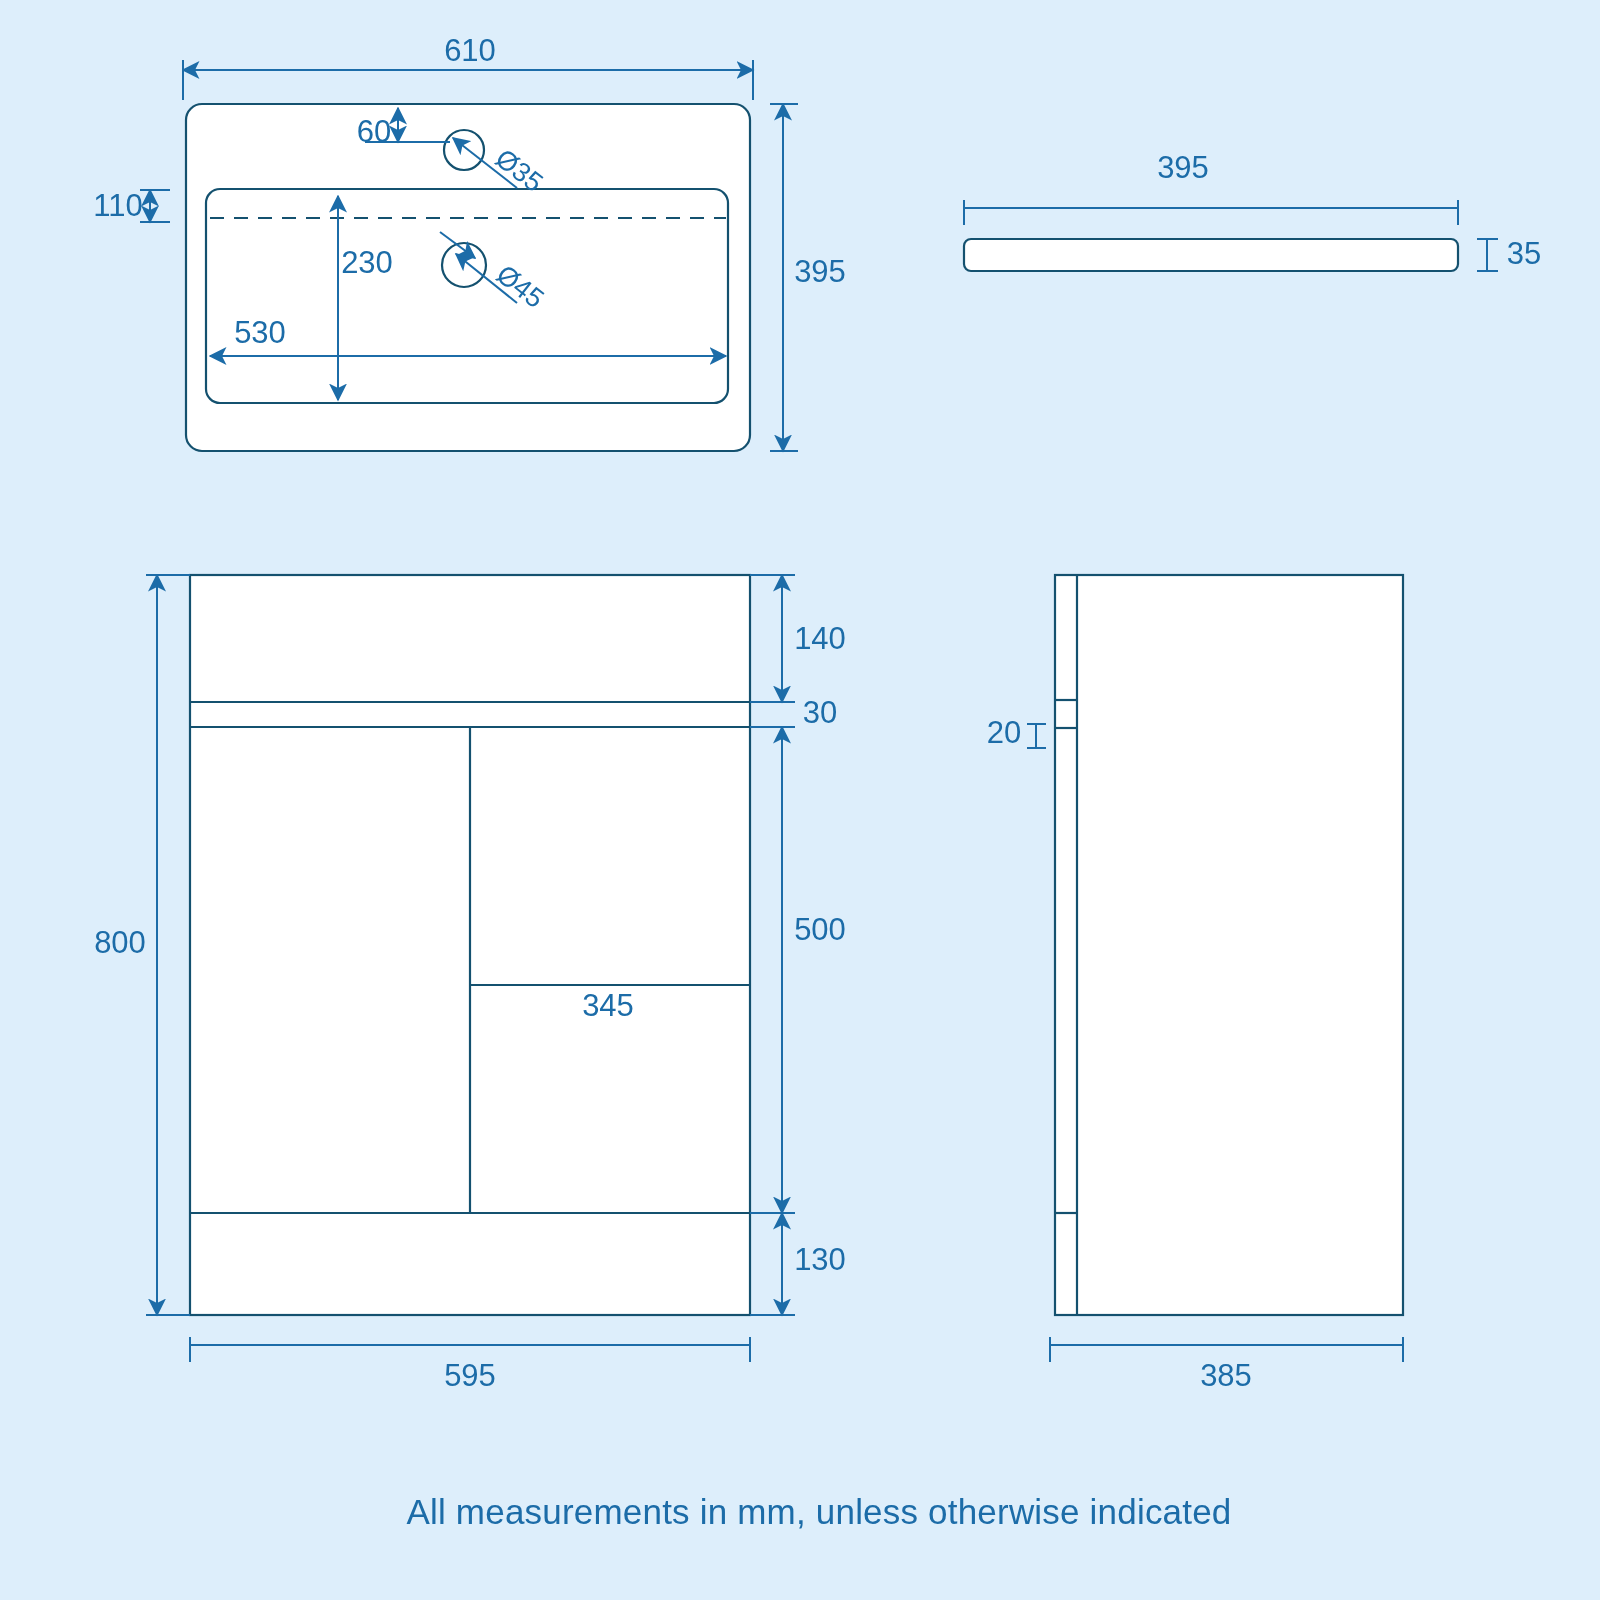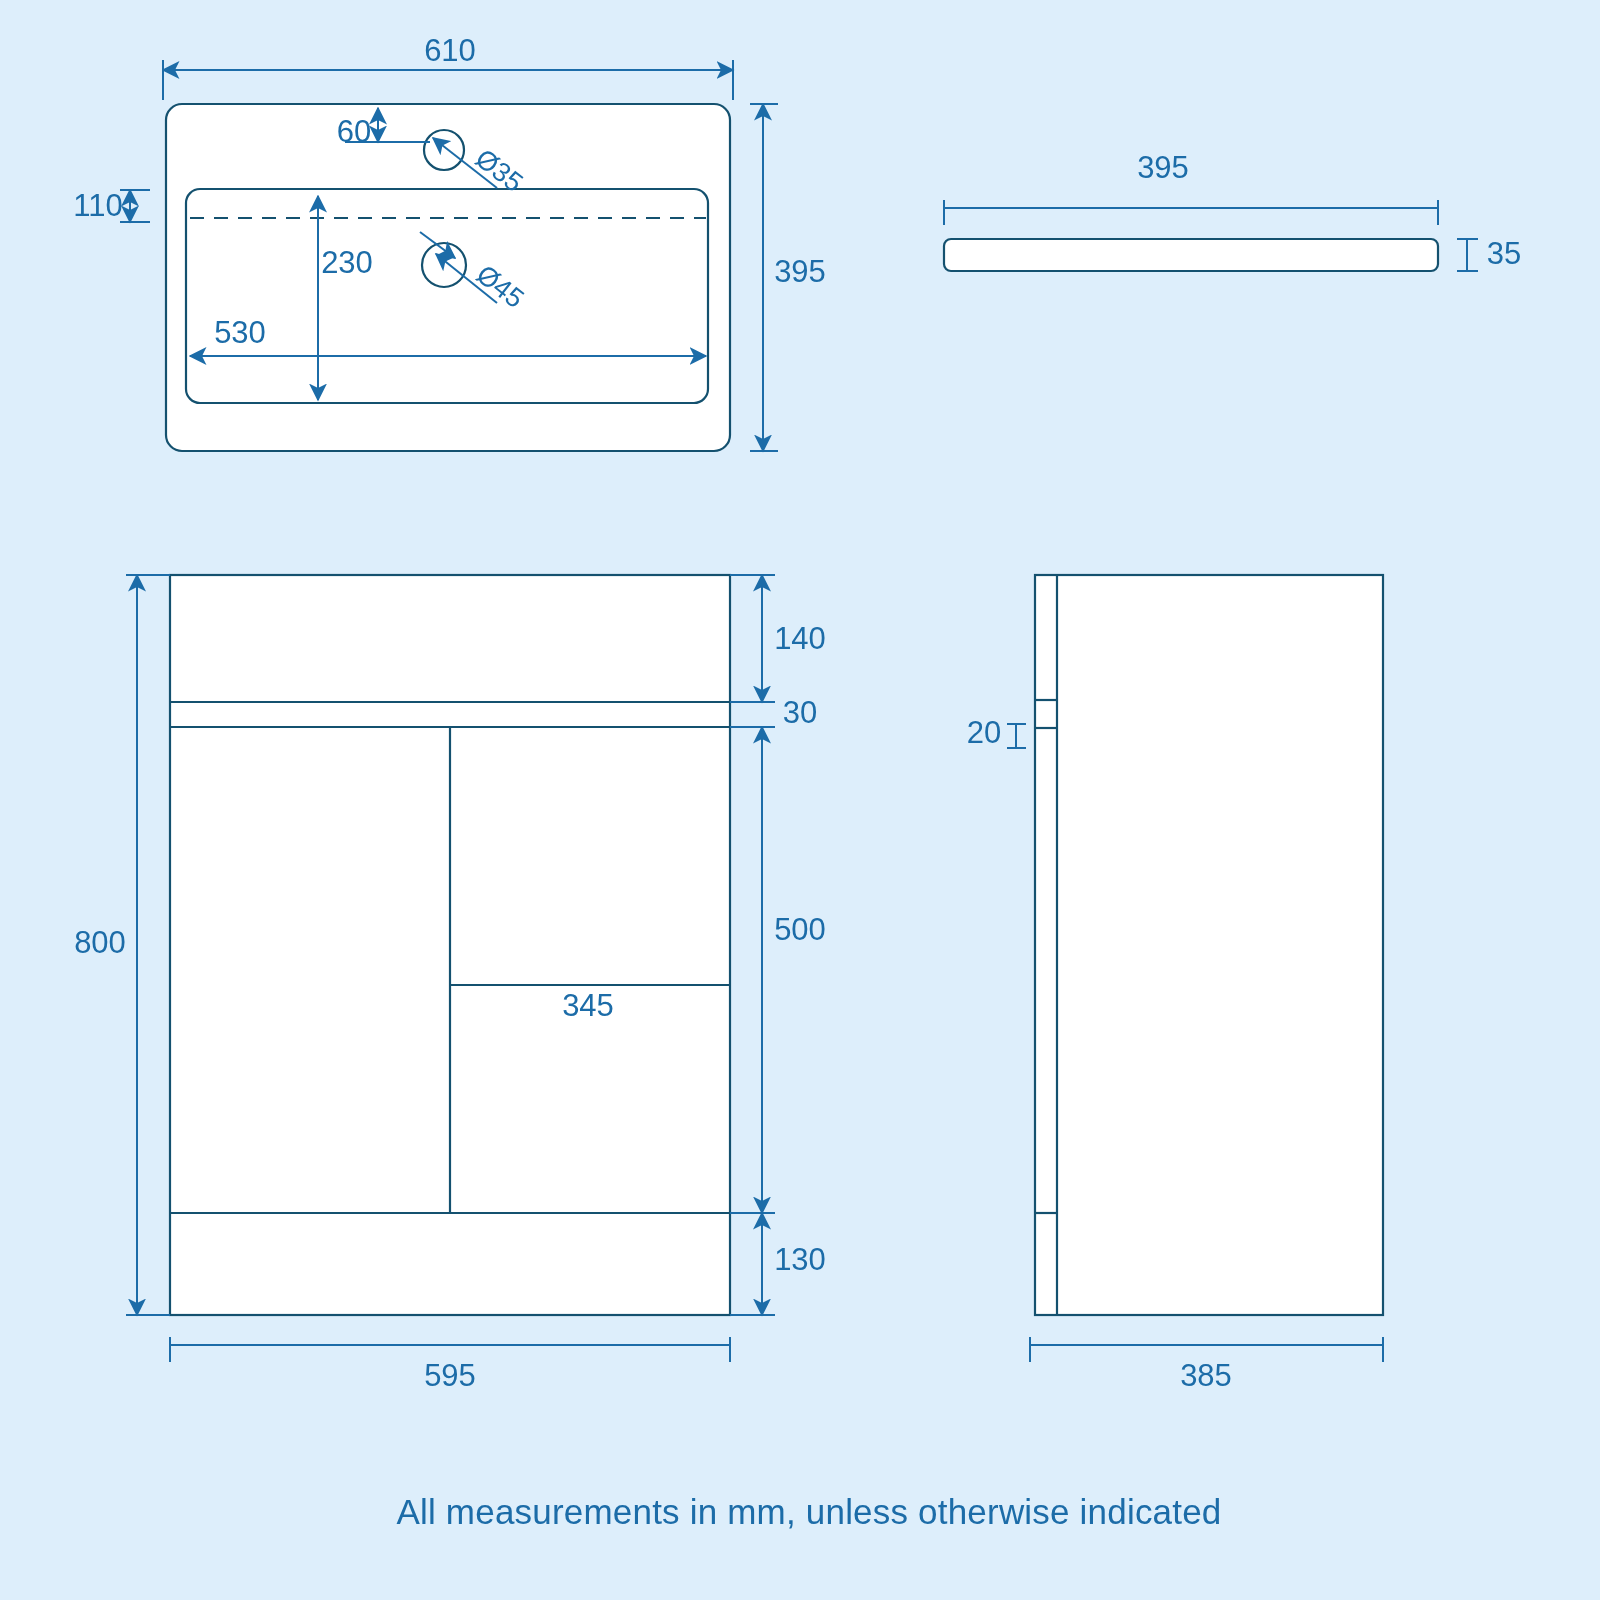--- a/index.html
+++ b/index.html
@@ -11,20 +11,21 @@
     height: 1600px;
     background: #ddeefb;
     font-family: "Liberation Sans", sans-serif;
     color: #1c6ca8;
     overflow: hidden;
     position: relative;
   }
   #sheet {
     position: absolute;
     inset: 0;
+    margin-left: 20px;
   }
   svg#drawing {
     position: absolute;
     left: 0;
     top: 0;
     width: 1600px;
     height: 1600px;
   }
   .part {
     fill: #ffffff;

